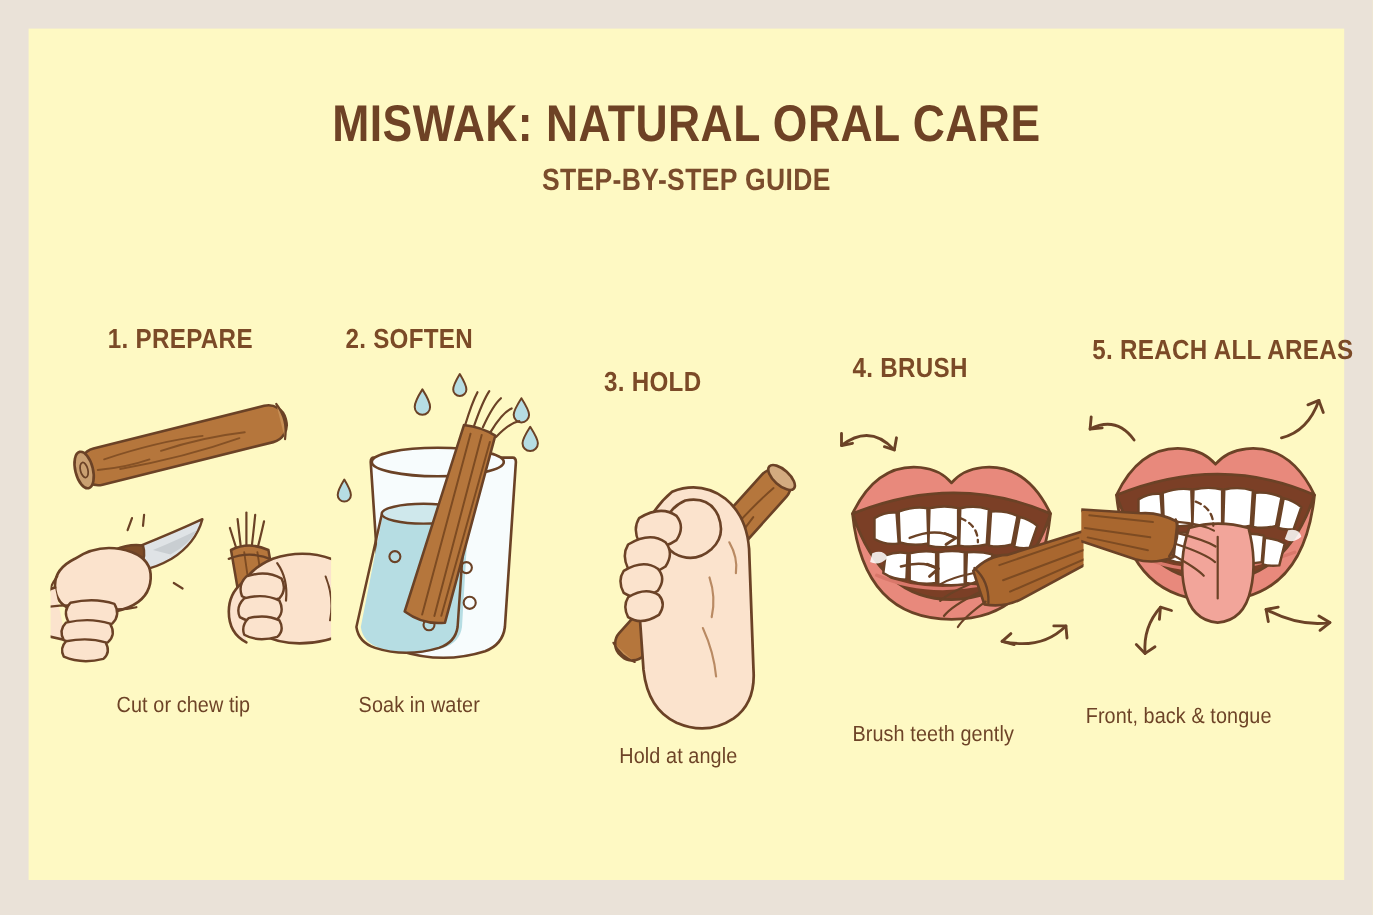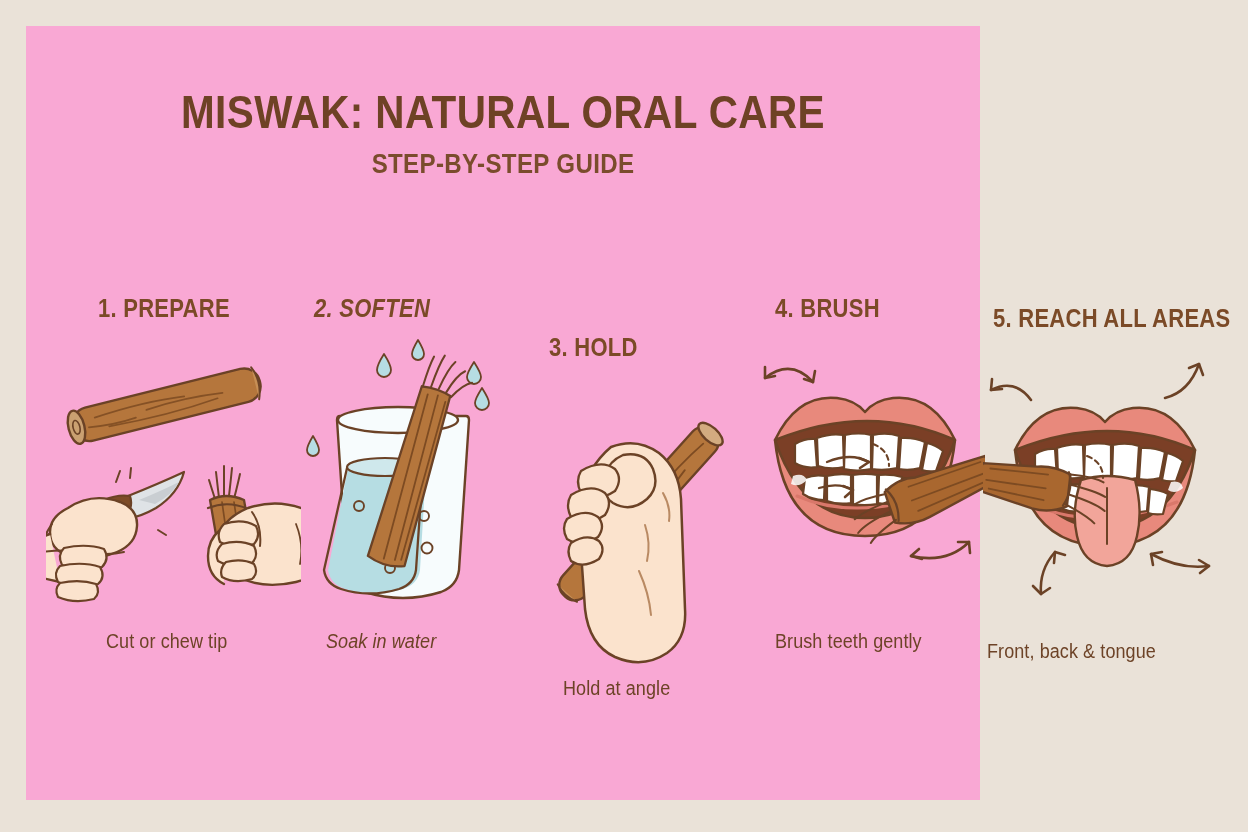--- a/index.html
+++ b/index.html
@@ -2,22 +2,22 @@
 <html><head>
 <meta charset="utf-8">
 <style>
   html,body{margin:0;padding:0;}
   body{
     width:1248px;height:832px;overflow:hidden;
     background:#eae2d8;
     font-family:"Liberation Sans","DejaVu Sans",sans-serif;
   }
   #poster{
-    position:absolute;left:26px;top:26px;width:954px;height:774px;
-    background:#f9a8d4;
+    position:absolute;left:26px;top:26px;width:1196px;height:774px;
+    background:#fef9c3;
   }
   
   .title{
     position:absolute;left:0;top:58px;width:100%;text-align:center;
     font-size:47px;font-weight:bold;letter-spacing:0.5px;
     color:#6e4225;
     transform:scaleX(0.86);transform-origin:50% 50%;
     white-space:nowrap;
   }
   .subtitle{
@@ -27,23 +27,23 @@
     transform:scaleX(0.86);transform-origin:50% 50%;
     white-space:nowrap;
   }
   
   .steps{
     position:absolute;left:20px;top:268px;width:1156px;height:400px;
     display:flex;align-items:flex-start;gap:28px;
   }
   .step{position:relative;height:400px;}
   .step-1{width:255px;}
-  .step-2{width:228px;font-style:italic;}
+  .step-2{width:228px;}
   .step-3{width:232px;margin-top:39px;}
-  .step-4{width:232px;}
+  .step-4{width:232px;margin-top:27px;}
   .step-5{width:252px;margin-top:10px;}
   .step-label{
     position:absolute;top:0;font-size:25px;font-weight:bold;
     color:#7b4a27;letter-spacing:0.3px;white-space:nowrap;
     transform:scaleX(0.88);transform-origin:0% 50%;
   }
   .step-1 .step-label{left:52px;}
   .step-2 .step-label{left:18px;}
   .step-3 .step-label{left:26px;}
   .step-4 .step-label{left:22px;}

